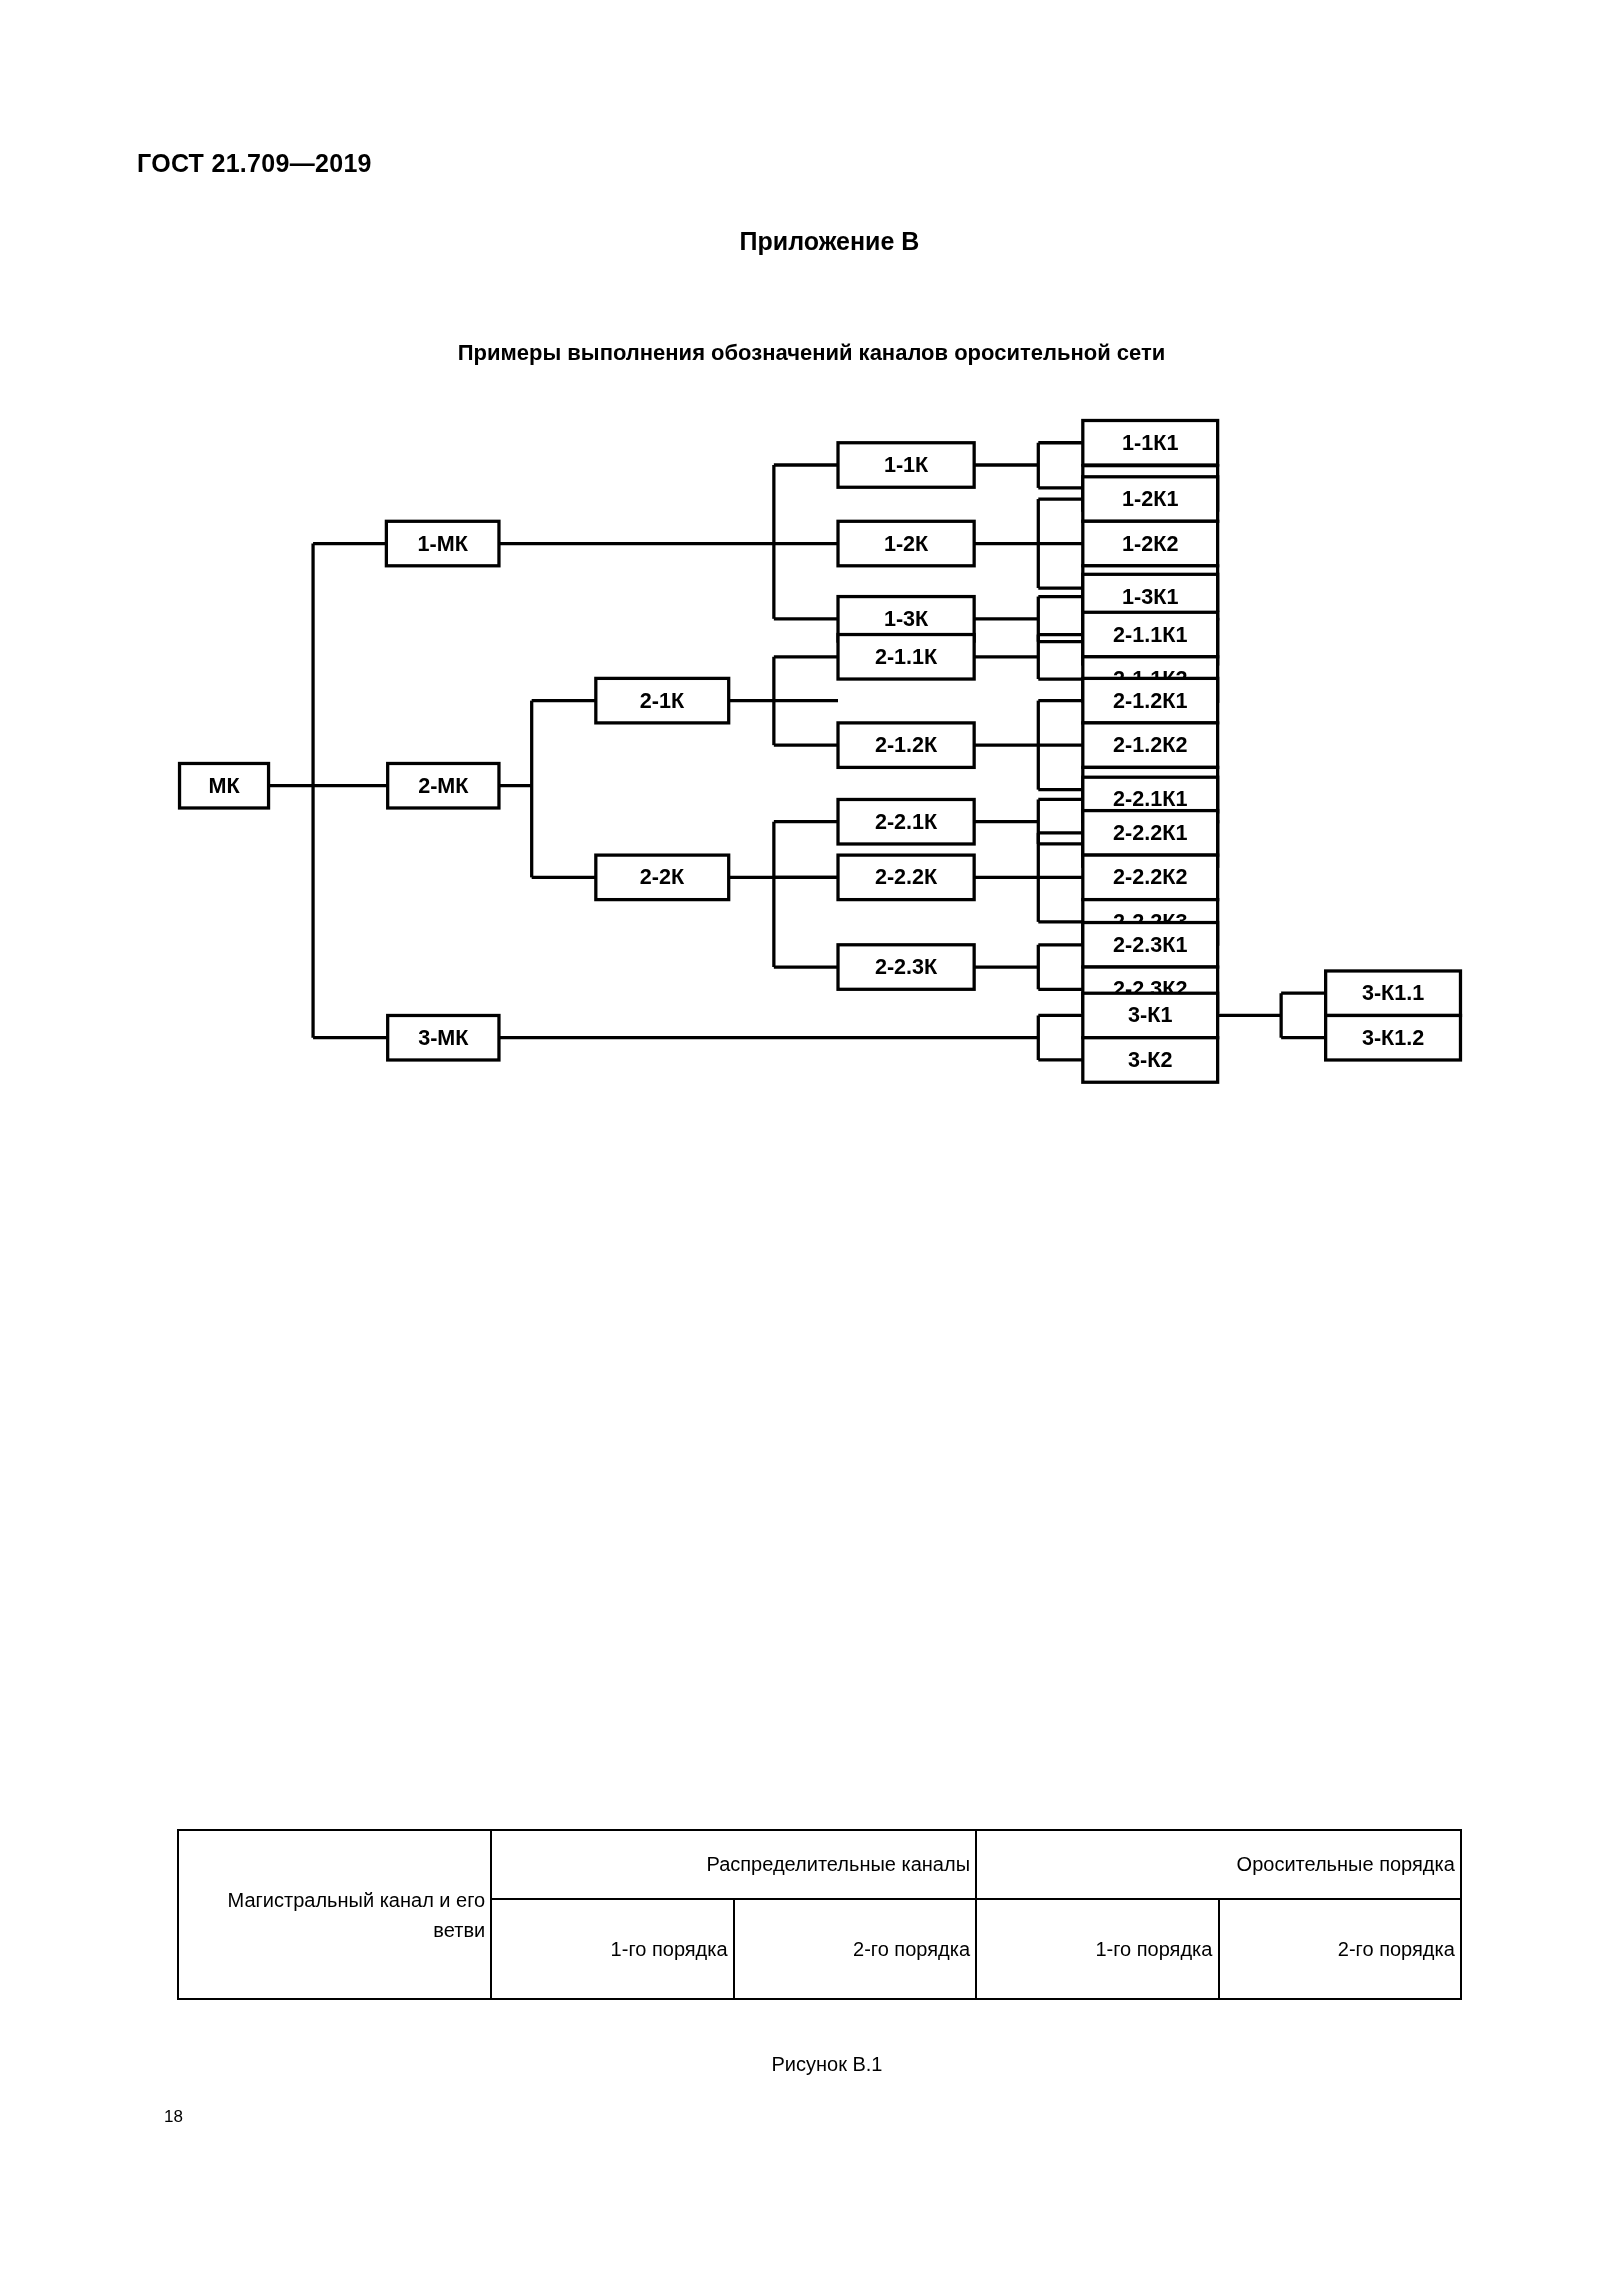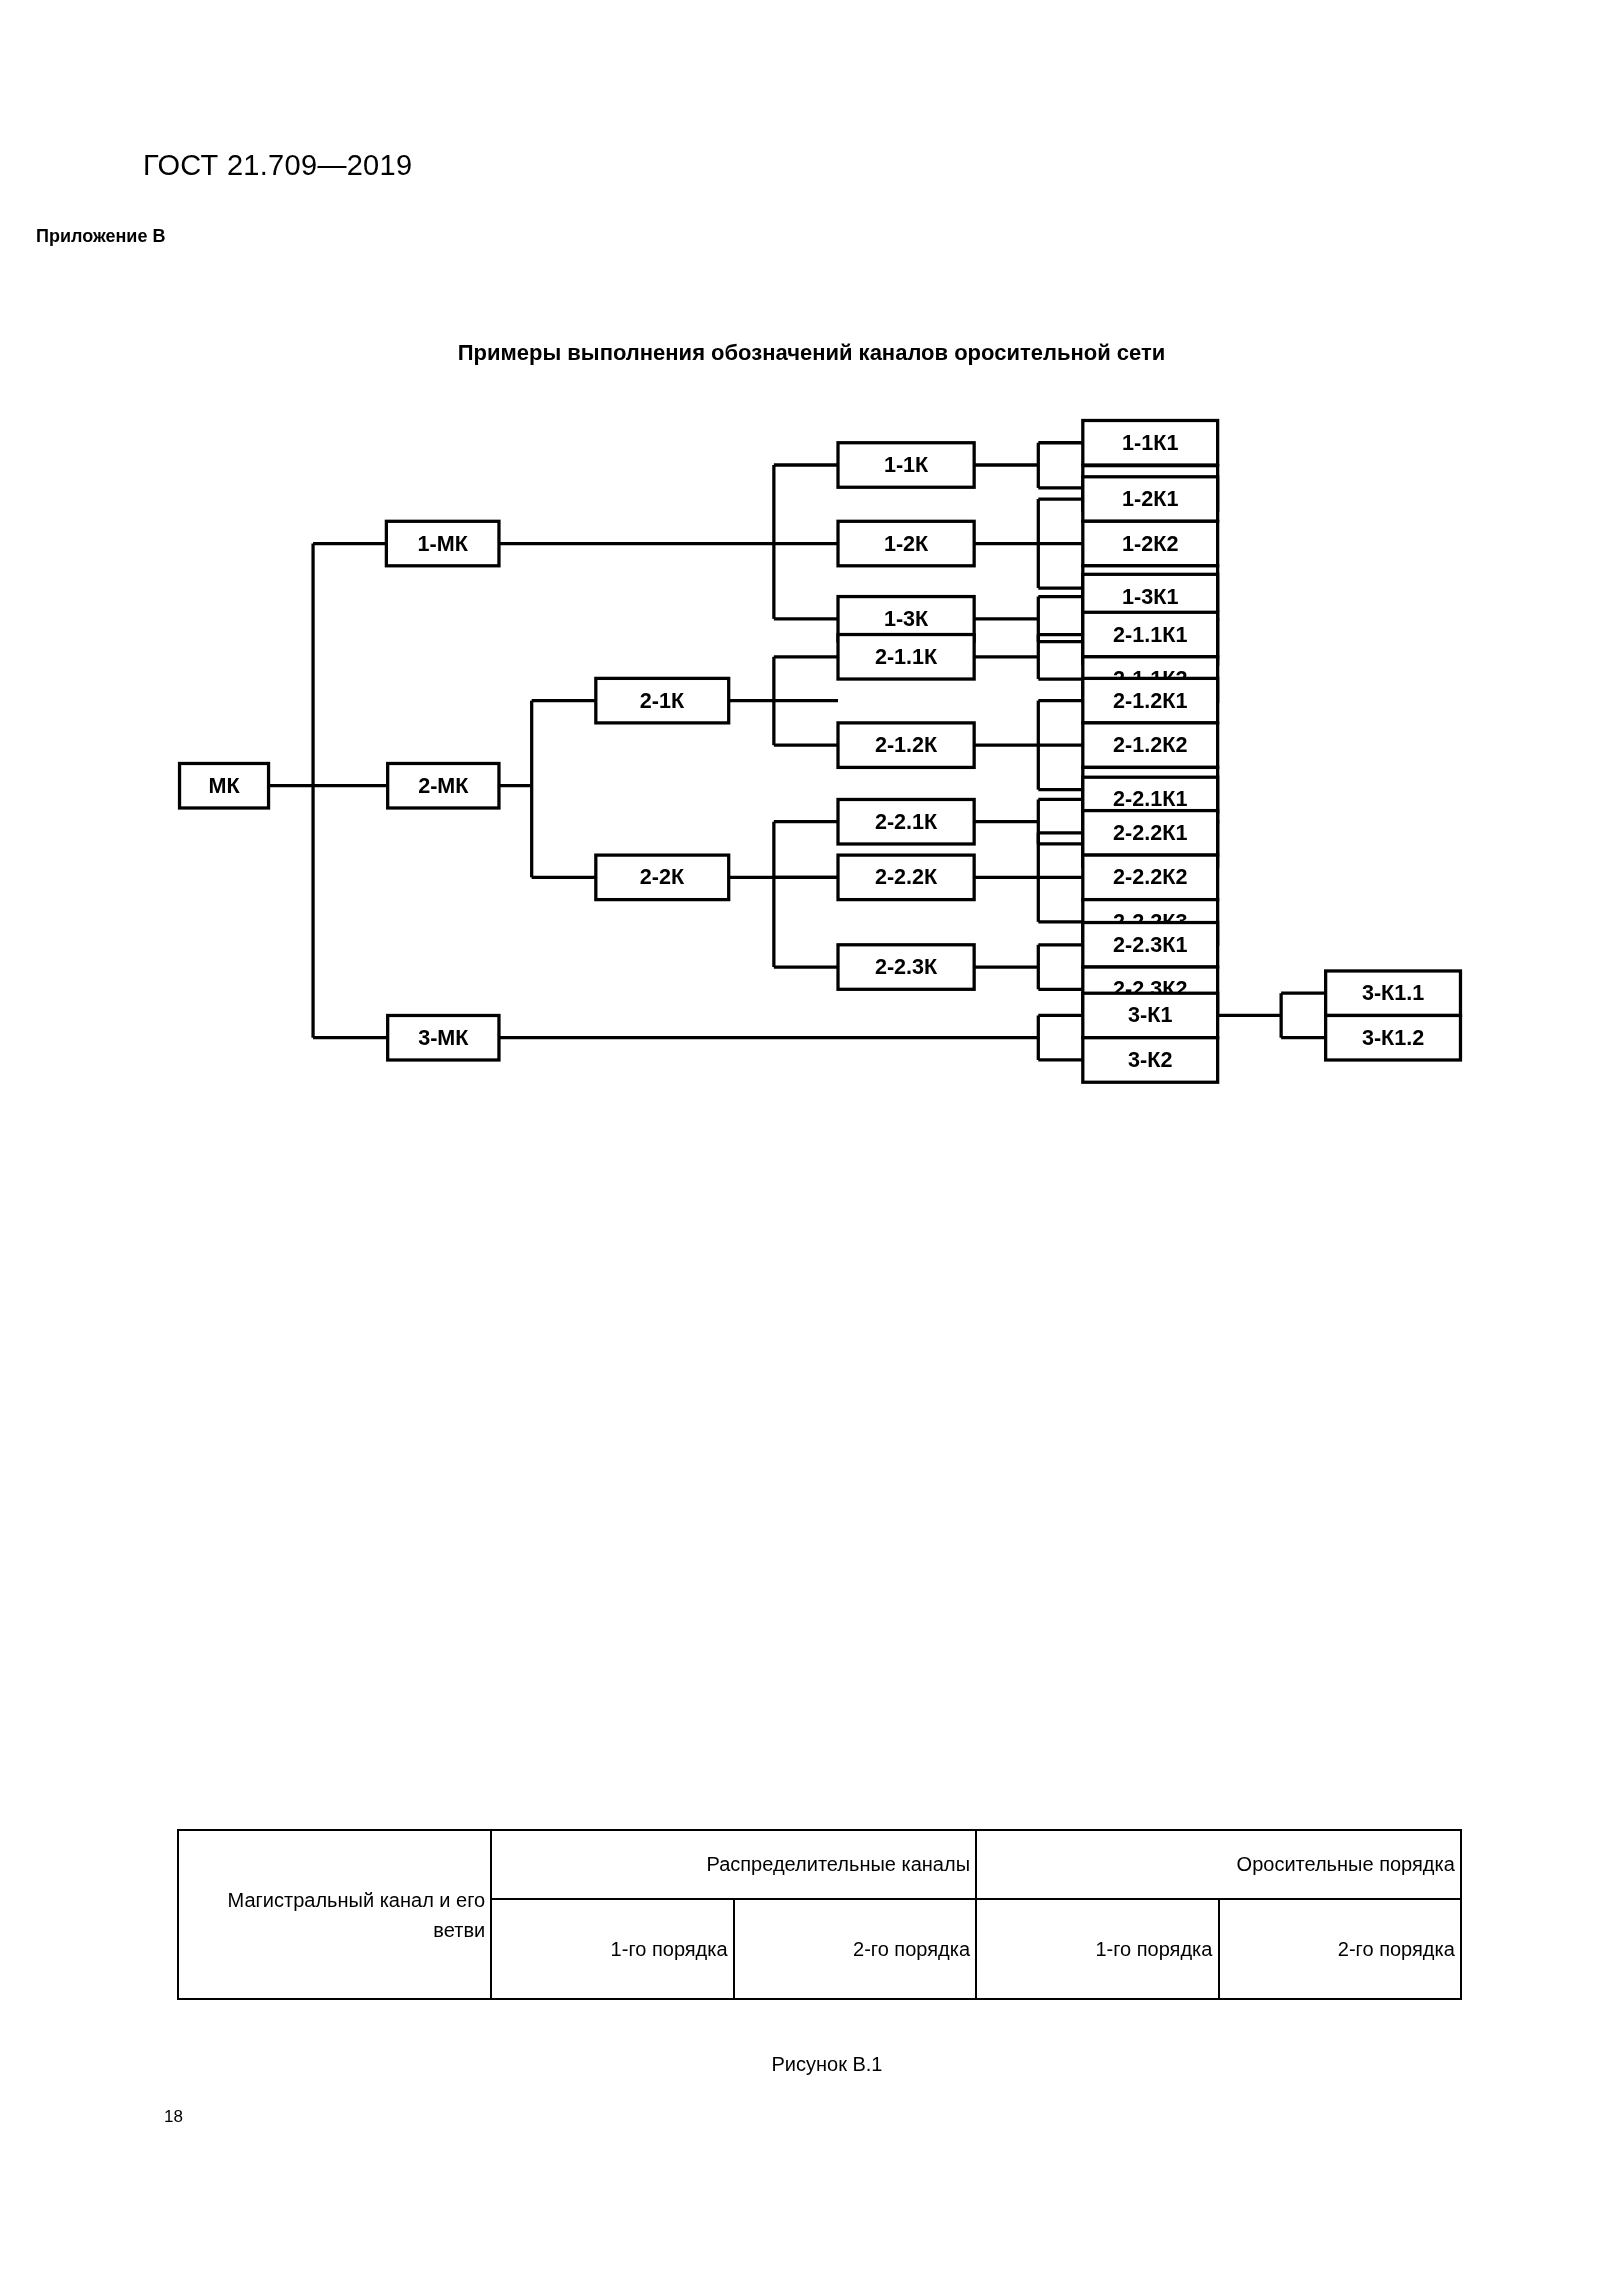--- a/index.html
+++ b/index.html
@@ -6,27 +6,27 @@
   body {
     width:1623px; height:2295px;
     font-family:"Liberation Sans", sans-serif;
     color:#000000;
     position:relative;
     overflow:hidden;
   }
   .page { position:absolute; inset:0; }
 
   .std-header {
-    position:absolute; left:143px; top:149px;
-    font-size:29px; font-weight:normal; letter-spacing:0.3px;
+    position:absolute; left:137px; top:149px;
+    font-size:25px; font-weight:bold; letter-spacing:0.3px;
   }
 
   .annex-block {
     position:absolute; left:0; right:0; top:224px;
-    font-size:18px; font-weight:bold; line-height:1.42;padding-left:36px;
+    text-align:center; font-size:25px; font-weight:bold; line-height:1.42;padding-left:36px;
   }
   .annex-line { display:block; }
 
   .fig-title {
     position:absolute; left:0; right:0; top:340px;
     text-align:center; font-size:22px; font-weight:bold;
   }
 
   .diagram-wrap { position:absolute; left:0; top:393px; width:1623px; height:1440px; }
   svg.tree { display:block; }

